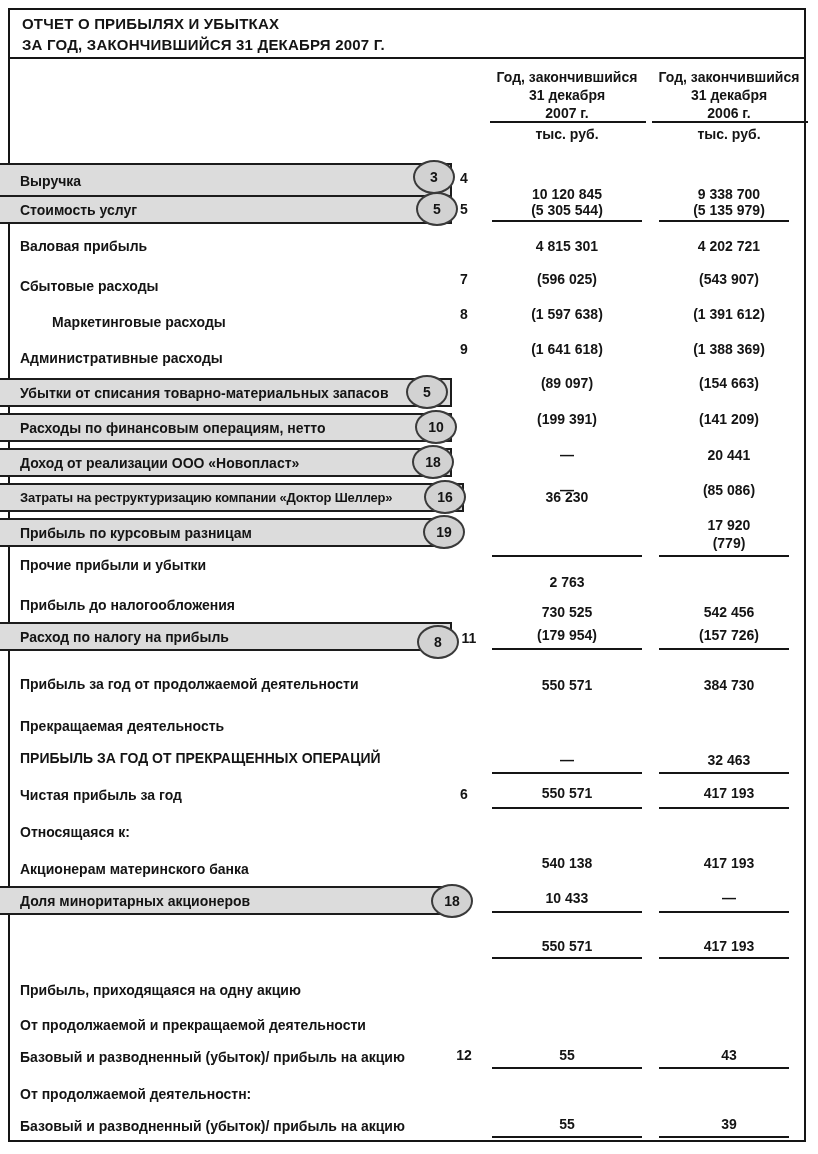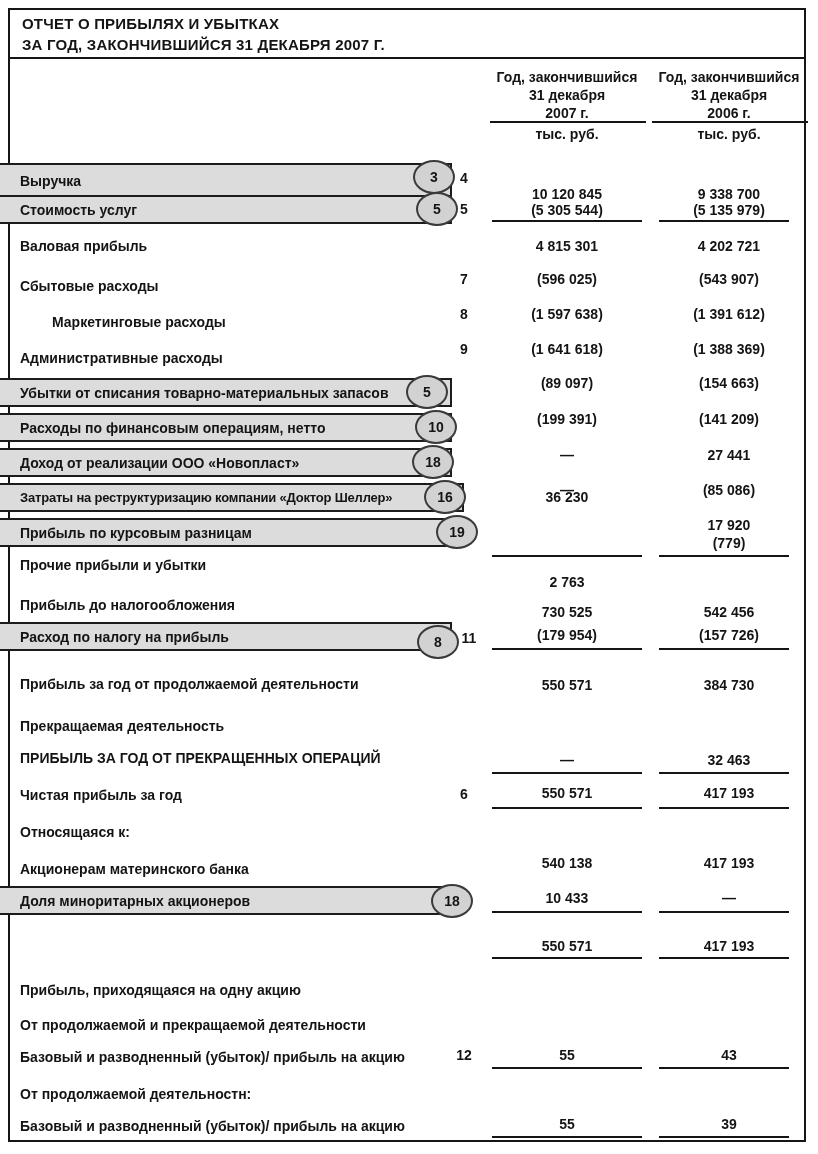--- a/index.html
+++ b/index.html
@@ -106,33 +106,33 @@
   </div>
   <div class="badge" style="left:415px;top:410px;">10</div>
   <div class="t c1" style="top:411px;">(199 391)</div>
   <div class="t c2" style="top:411px;">(141 209)</div>
 
   <div class="bar" style="top:448px;">
     <span class="bl">Доход от реализации ООО «Новопласт»</span>
   </div>
   <div class="badge" style="left:412px;top:445px;">18</div>
   <div class="t c1" style="top:447px;">—</div>
-  <div class="t c2" style="top:447px;">27 441</div>
+  <div class="t c2" style="top:447px;">20 441</div>
 
   <div class="bar" style="top:483px;width:464px;">
     <span class="bl" style="font-size:13px;letter-spacing:-0.2px;">Затраты на реструктуризацию компании «Доктор Шеллер»</span>
   </div>
   <div class="badge" style="left:424px;top:480px;">16</div>
   <div class="t c1" style="top:482px;">—</div>
   <div class="t c2" style="top:482px;">(85 086)</div>
 
   <div class="bar" style="top:518px;">
     <span class="bl">Прибыль по курсовым разницам</span>
   </div>
-  <div class="badge" style="left:436px;top:515px;">19</div>
+  <div class="badge" style="left:423px;top:515px;">19</div>
   <div class="t c1" style="top:489px;">36 230</div>
   <div class="t c2" style="top:517px;">17 920</div>
 
   <div class="t c1" style="top:546px;margin-top:28px;">2 763</div>
   <div class="t c2" style="top:535px;">(779)</div>
   <div class="rule r1" style="top:555px;"></div>
   <div class="rule r2" style="top:555px;"></div>
   <div class="t lbl" style="top:557px;">Прочие прибыли и убытки</div>
 
   <div class="t lbl" style="top:597px;">Прибыль до налогообложения</div>

